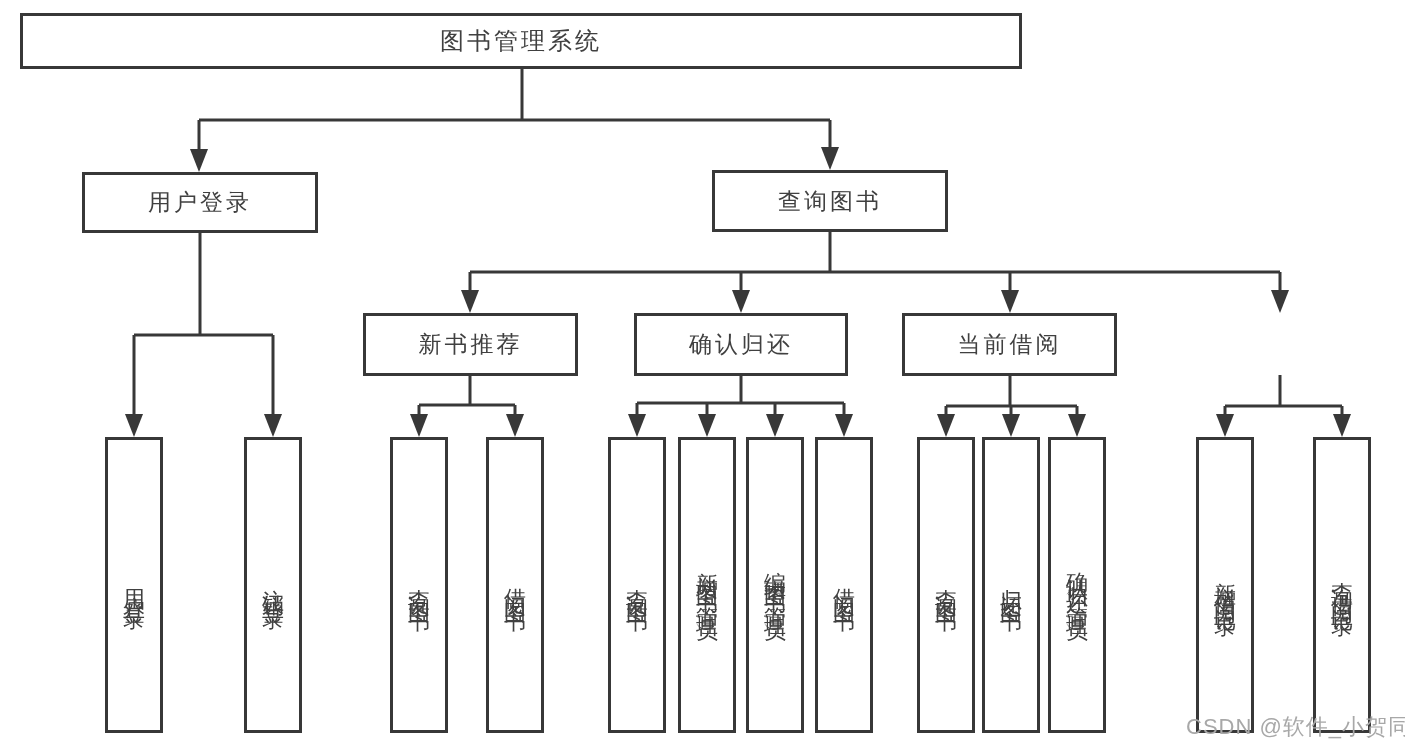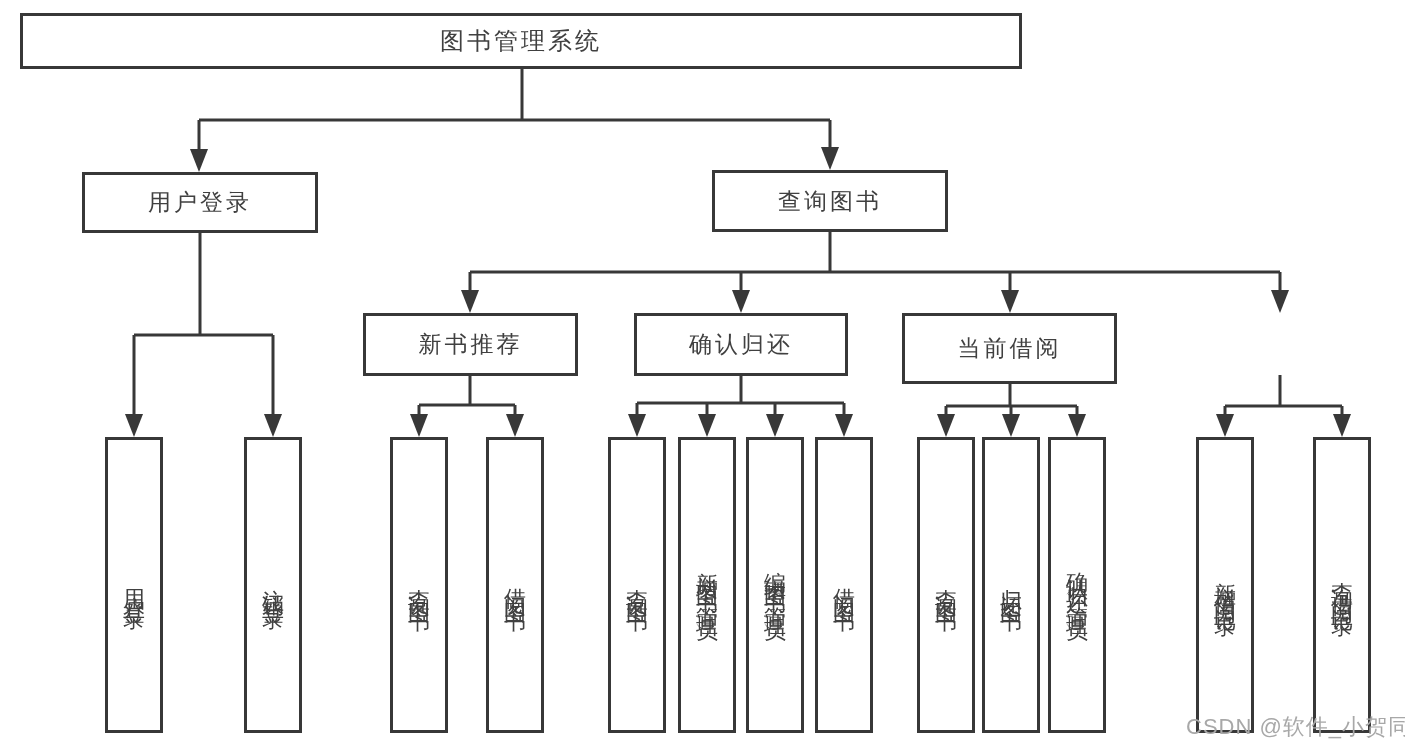--- a/index.html
+++ b/index.html
@@ -114,21 +114,21 @@
   <div class="node h" style="left:712px; top:170px; width:236px; height:62px;">
     <span>查询图书</span>
   </div>
 
   <div class="node h" style="left:363px; top:313px; width:215px; height:63px;">
     <span>新书推荐</span>
   </div>
   <div class="node h" style="left:634px; top:313px; width:214px; height:63px;">
     <span>确认归还</span>
   </div>
-  <div class="node h" style="left:902px; top:313px; width:215px; height:71px;">
+  <div class="node h" style="left:902px; top:313px; width:215px; height:63px;">
     <span>当前借阅</span>
   </div>
 
   <div class="node leaf" style="left:105px; top:437px; width:58px; height:296px;">
     <span>用户登录</span>
   </div>
   <div class="node leaf" style="left:244px; top:437px; width:58px; height:296px;">
     <span>注销登录</span>
   </div>
 

